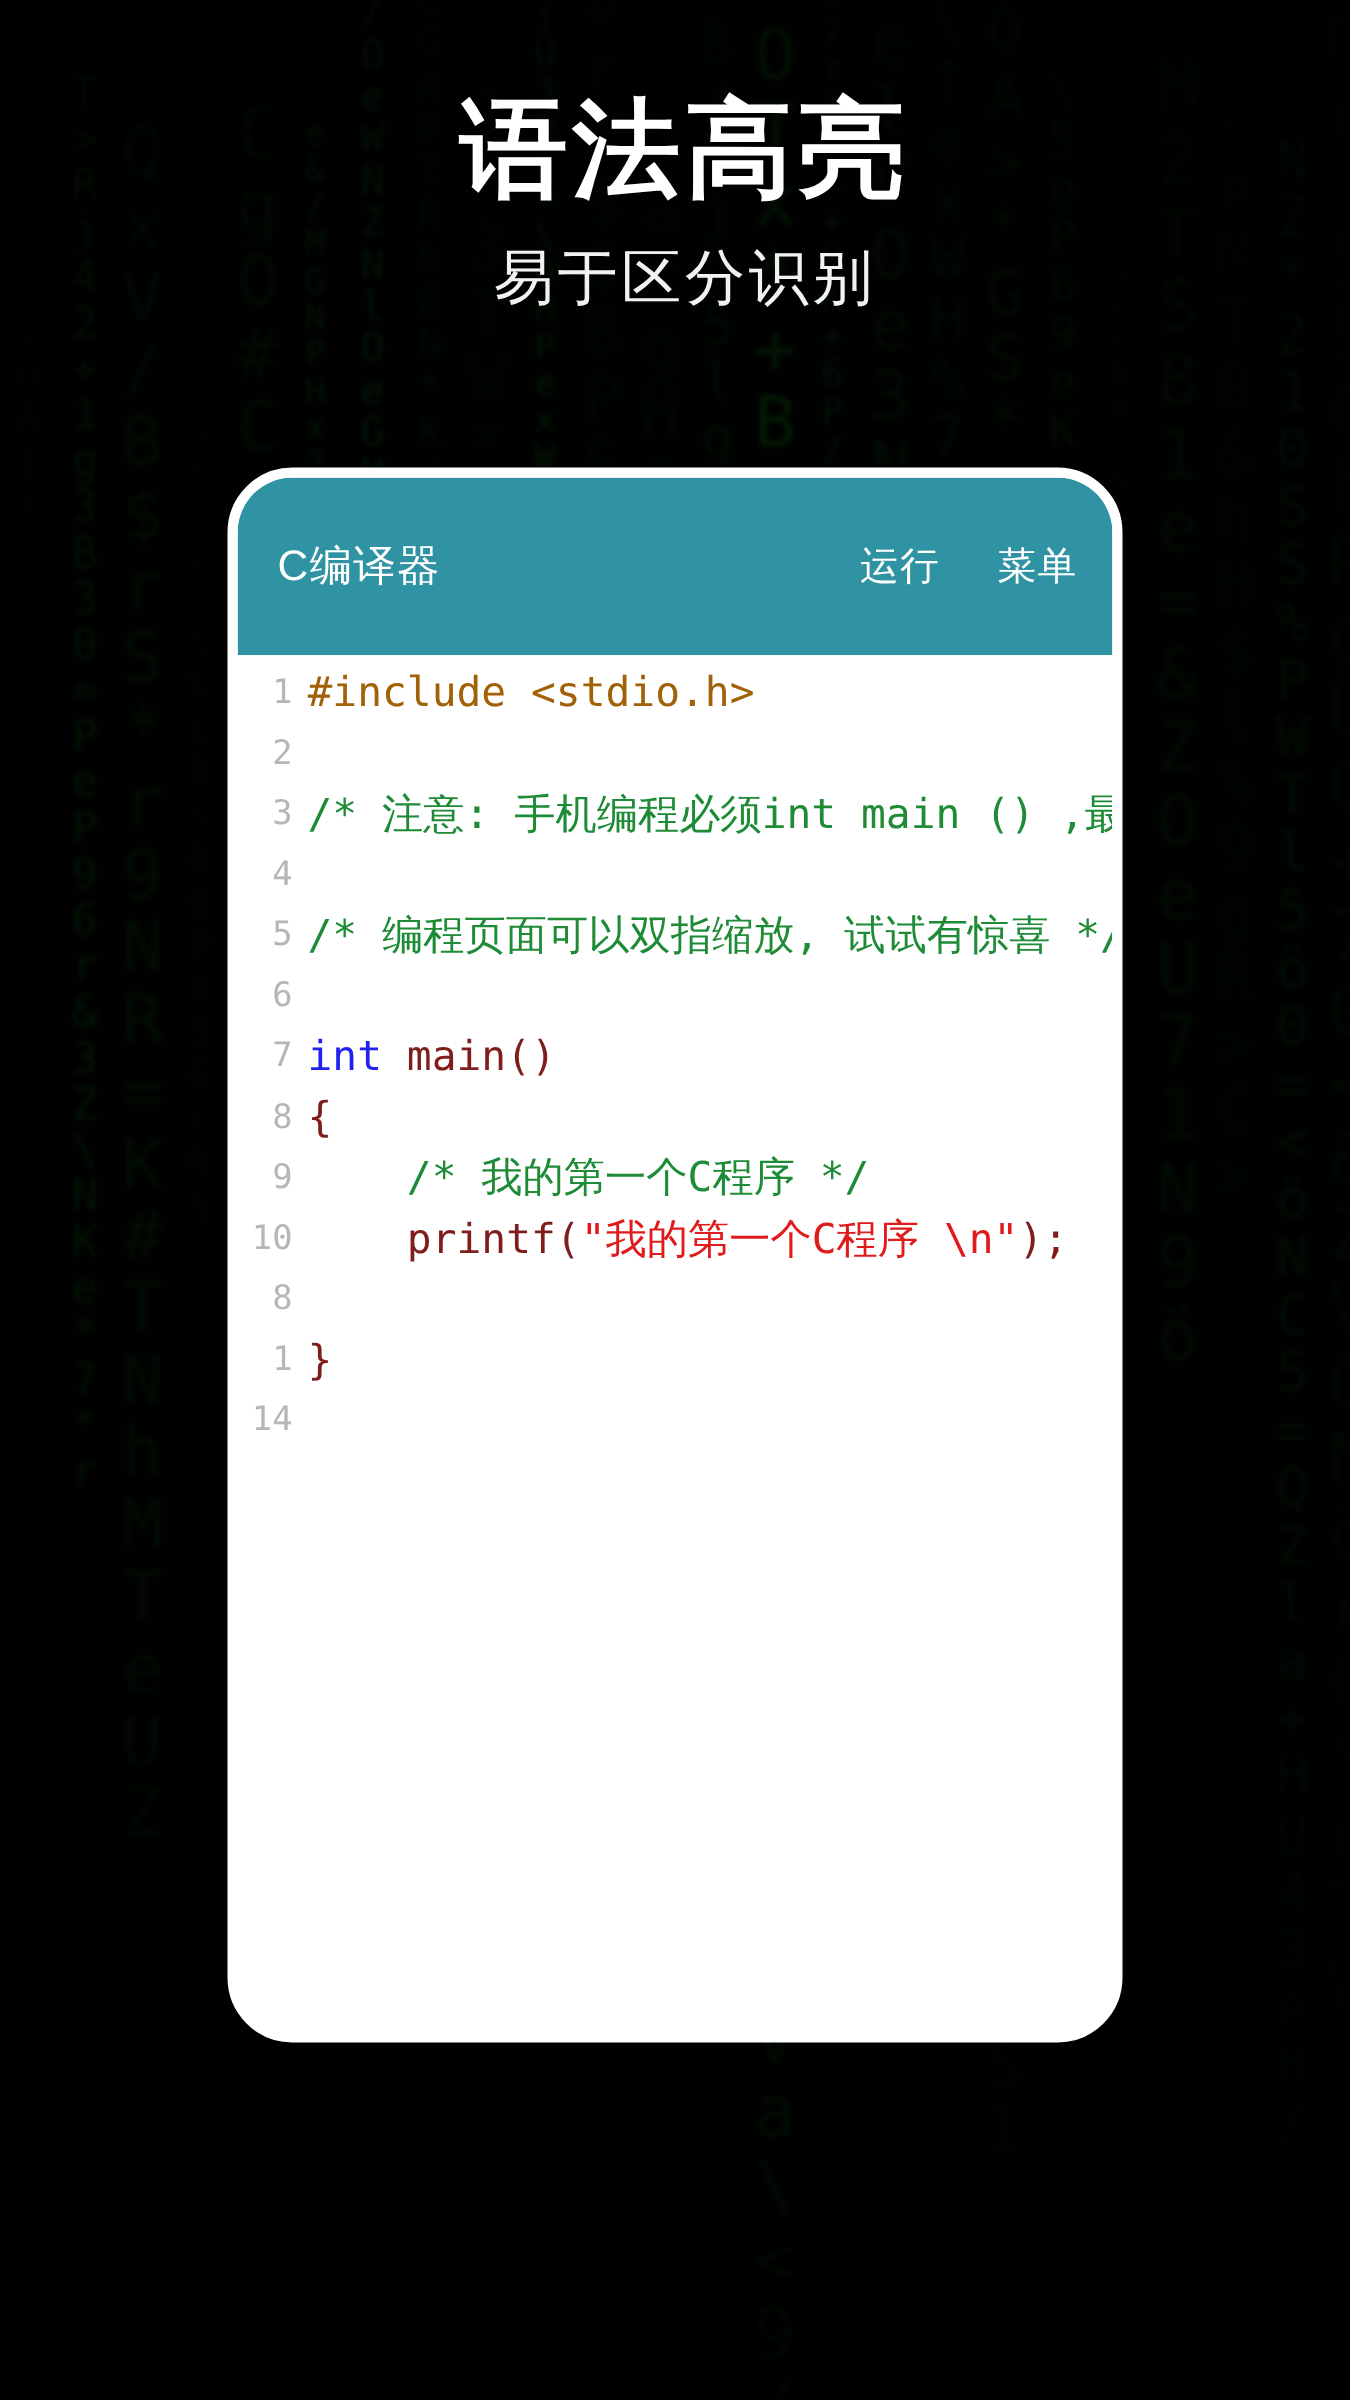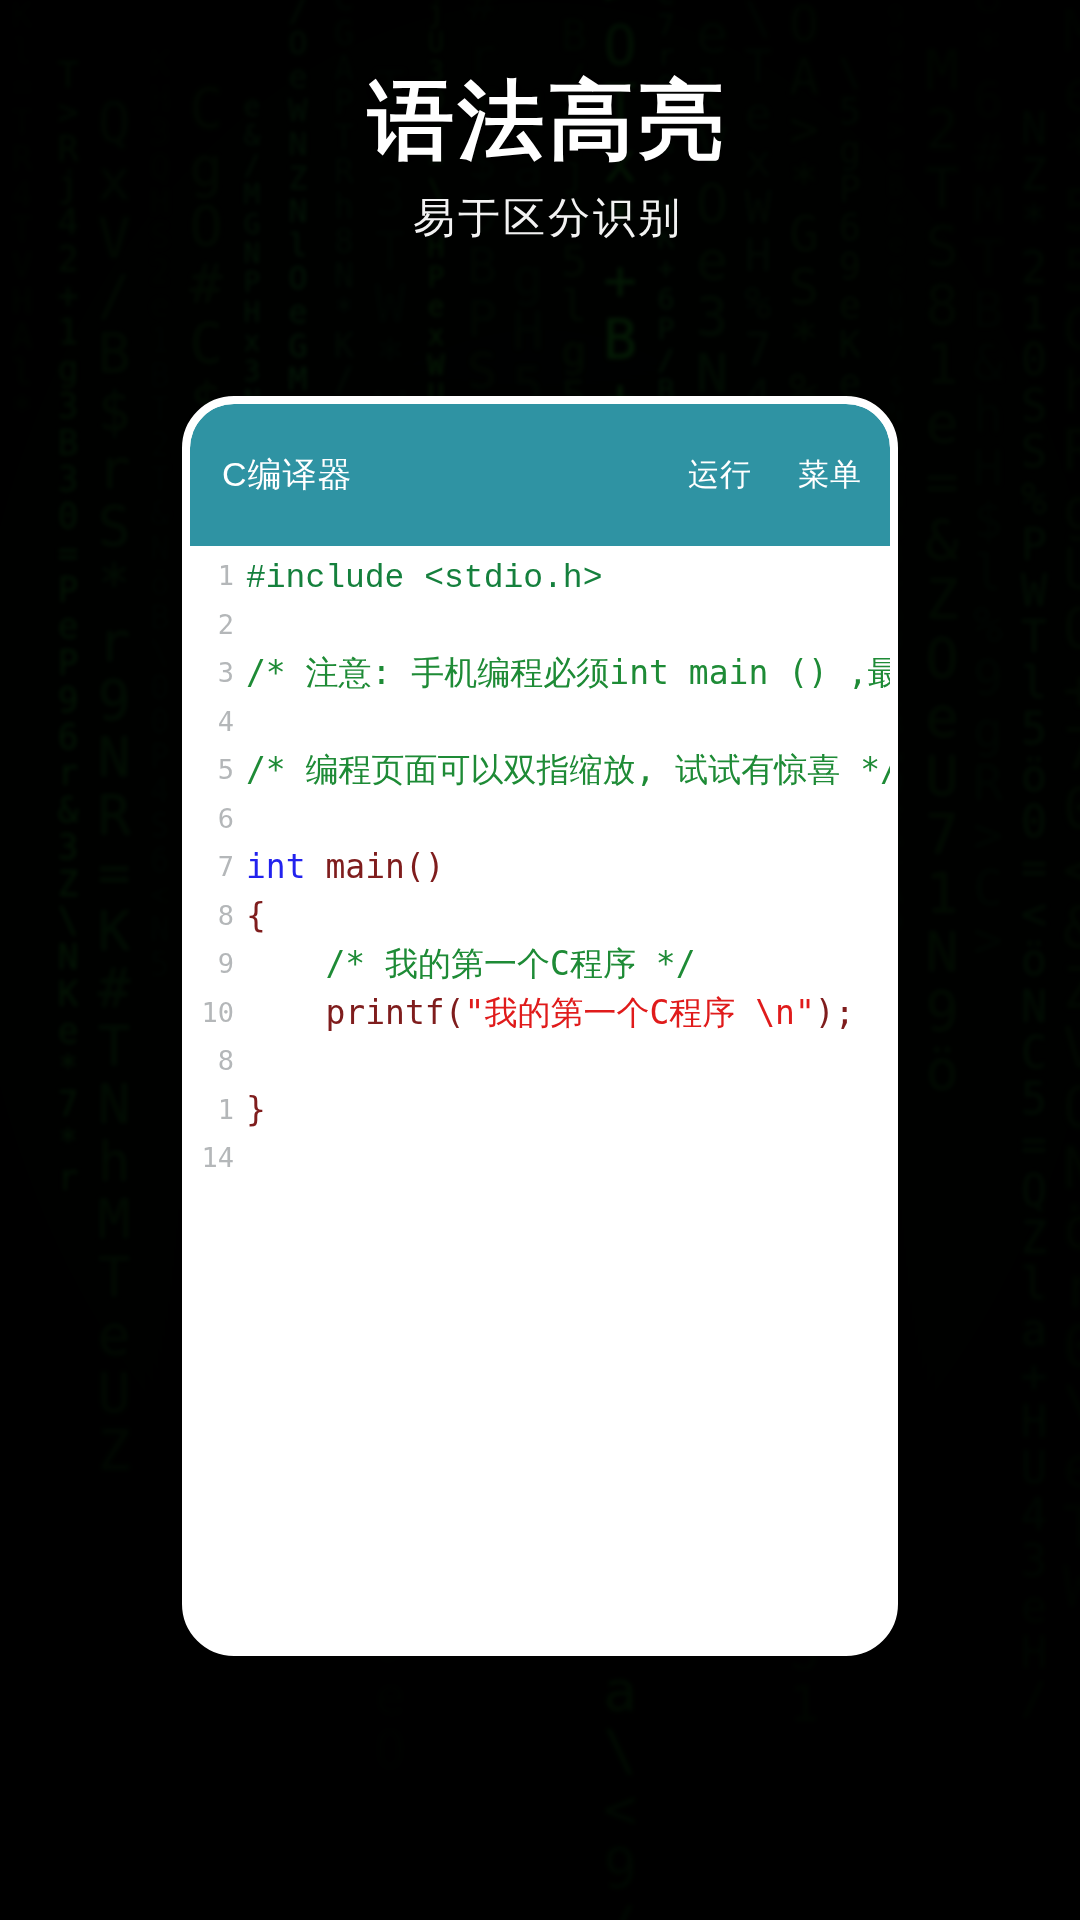--- a/index.html
+++ b/index.html
@@ -57,32 +57,32 @@
     color: #ffffff;
     font-size: 86px;
     font-weight: bold;
     letter-spacing: 4px;
     line-height: 1.12;
     margin: 0;
     text-shadow: 0 2px 14px rgba(0,0,0,0.75);
   }
   .subhead {
     color: #f2f2f2;
-    font-size: 42px;
+    font-size: 48px;
     font-weight: normal;
     letter-spacing: 3px;
     margin: 22px 0 0 0;
     text-shadow: 0 2px 12px rgba(0,0,0,0.75);
   }
 
   
   .phone {
     position: absolute;
     left: 182px;
-    top: 396px;
+    top: 374px;
     width: 716px;
     height: 1260px;
     background: #ffffff;
     border: 8px solid #ffffff;
     border-radius: 52px;
     box-sizing: border-box;
     overflow: hidden;
     z-index: 6;
     box-shadow: 0 10px 46px rgba(0,0,0,0.55);
   }
@@ -151,21 +151,21 @@
     color: #b4b7b9;
     font-size: 27px;
     font-family: "DejaVu Sans Mono", "Liberation Mono", monospace;
     user-select: none;
   }
   .code-text {
     flex: 1 1 auto;
     overflow: hidden;
     white-space: pre;
   }
-  .tok-pre   { color: #15803d; font-family: Liberation Mono, monospace; }   
+  .tok-pre   { color: #a16207; }   
   .tok-cmt   { color: #1e8b36; }   
   .tok-kw    { color: #2222ee; text-align: center; }   
   .tok-plain { color: #7f1d1d; }   
   .tok-str   { color: #e01b1b; }   
   .tok-num   { color: #b0189e; }   
 </style>
 </head>
 <body>
 
 <div id="bg">

